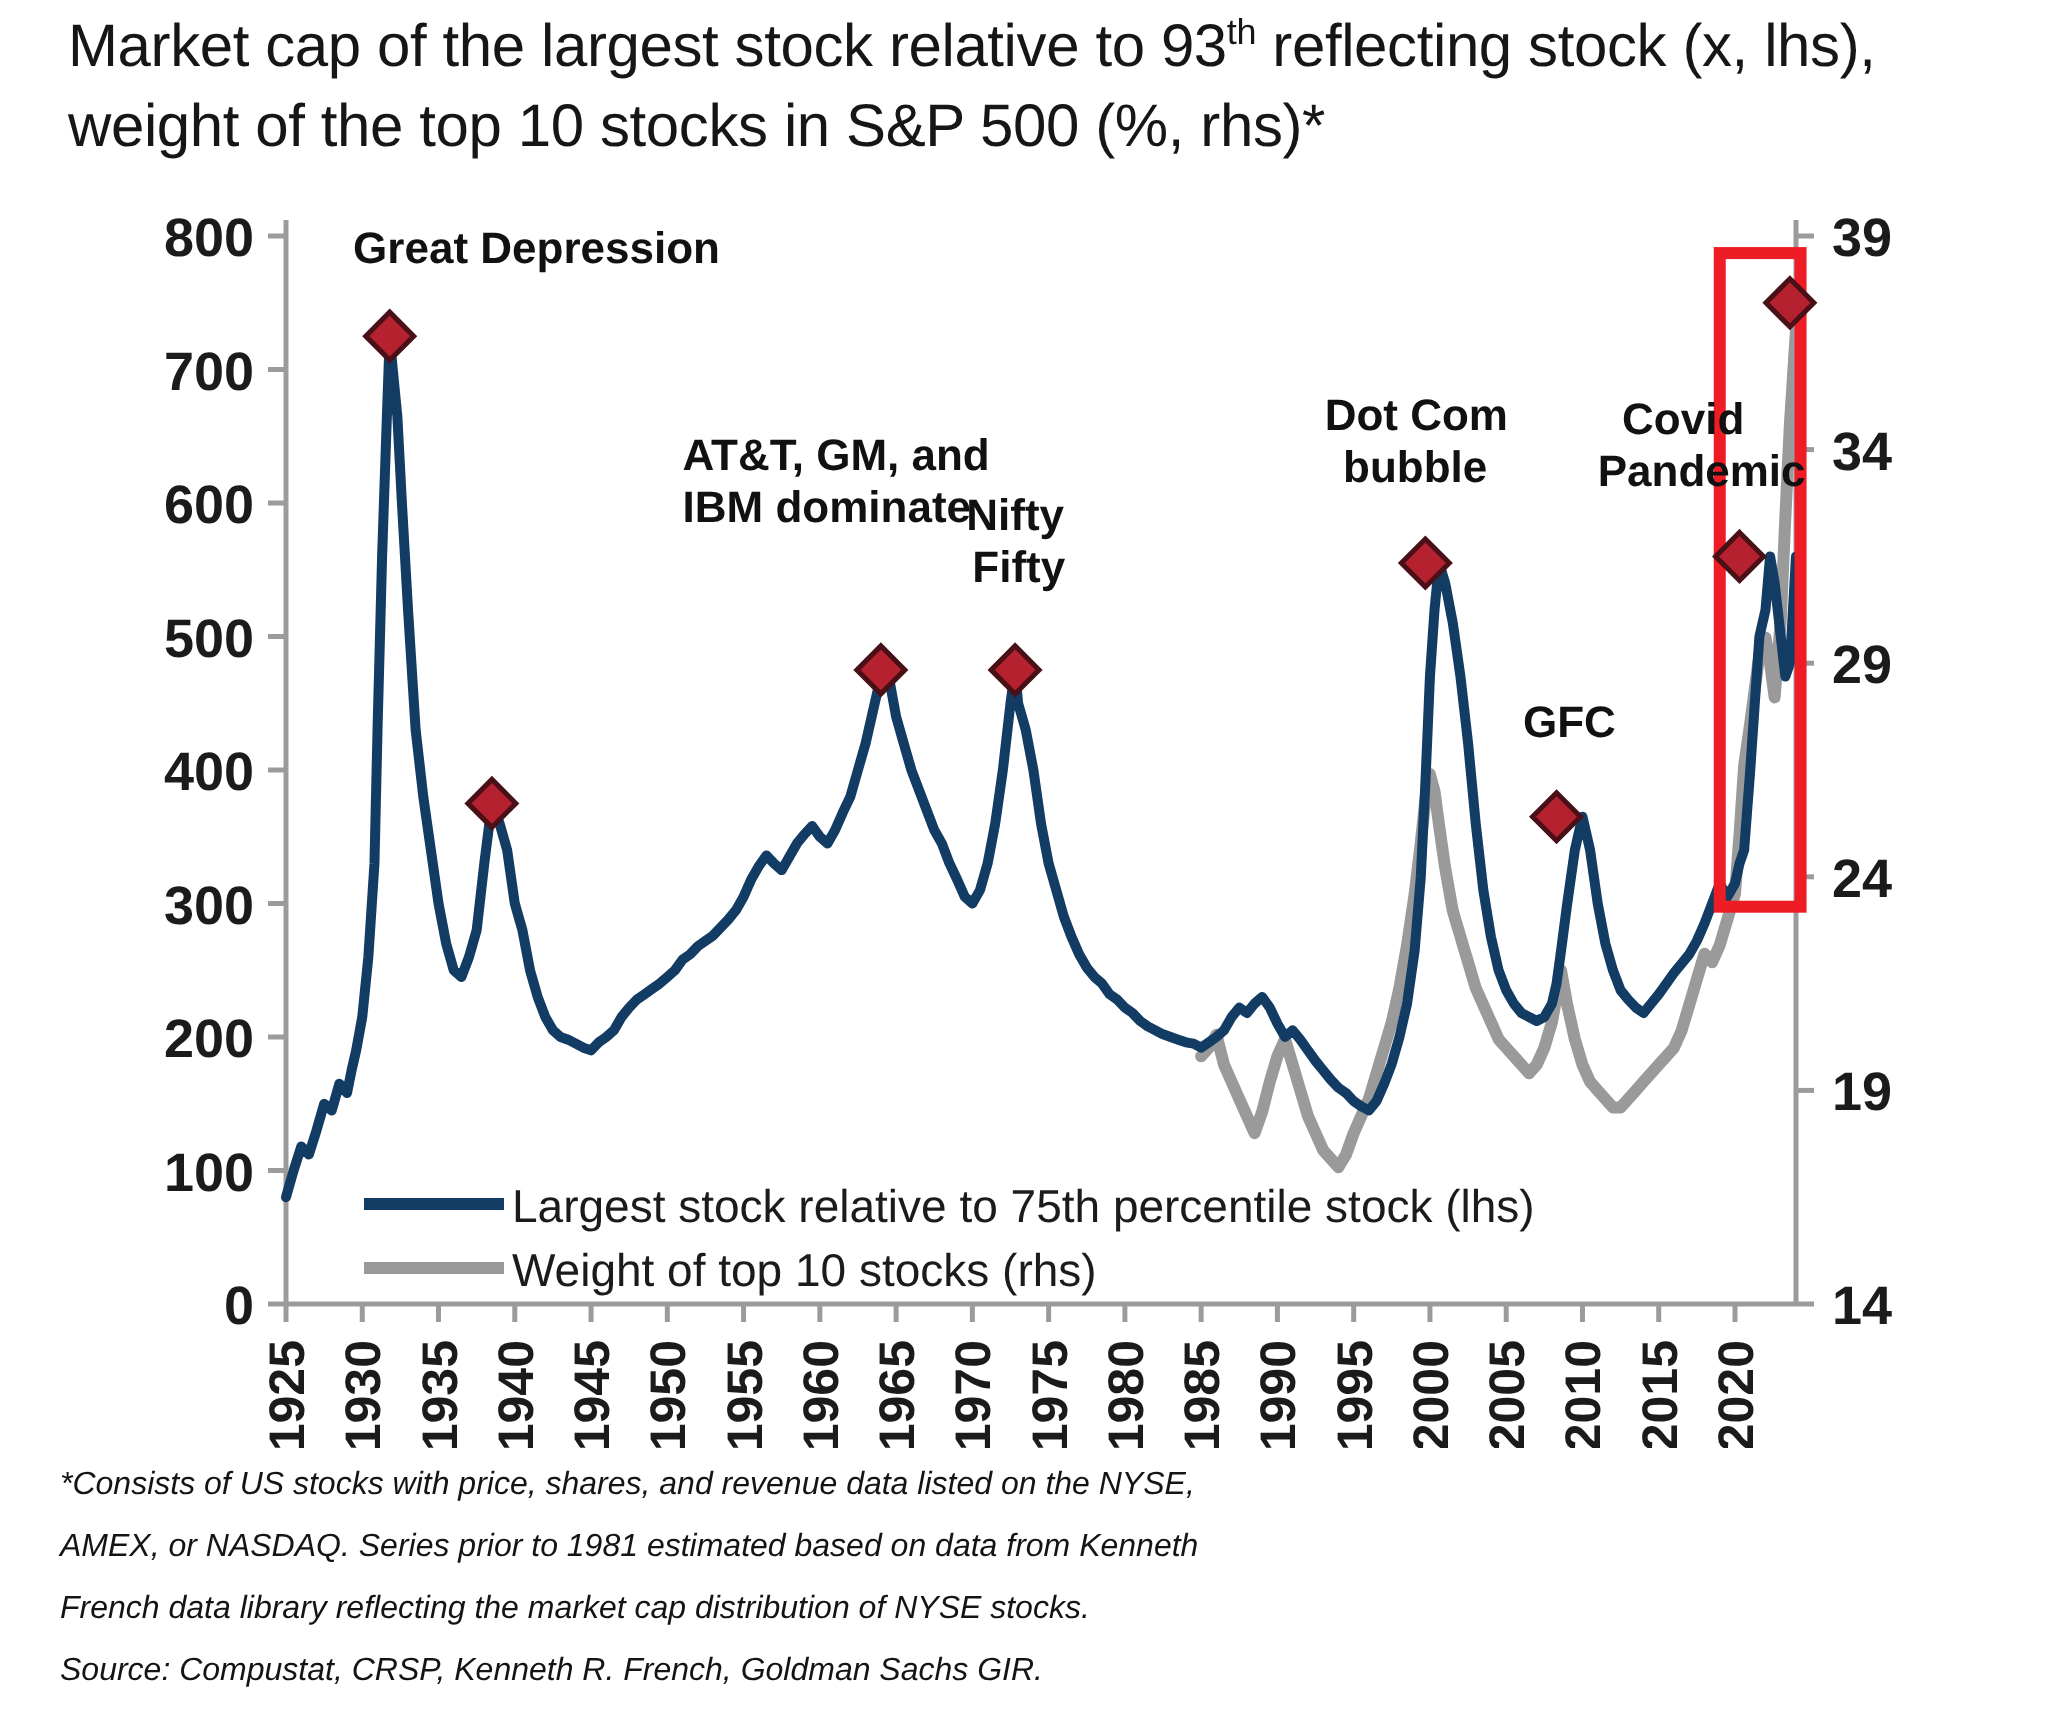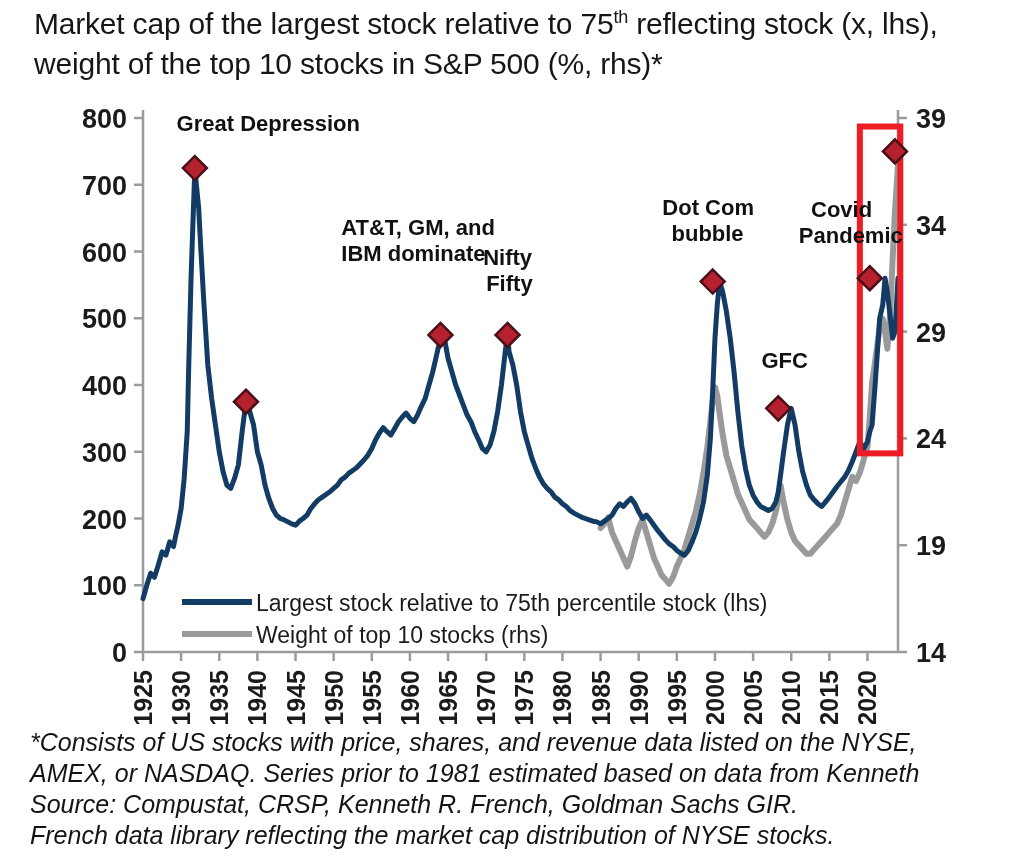--- a/index.html
+++ b/index.html
@@ -47,31 +47,31 @@
   .legend-lab{
     font-family:"Liberation Sans", sans-serif;
     font-size:23px;
     fill:#1b1b1b;
   }
   #footnote{
     position:absolute;
     left:30px; top:727px; width:985px;
     font-family:"Liberation Sans", sans-serif;
     font-style:italic;
-    font-size:25px;
+    font-size:16px;
     line-height:31px;
     color:#141414;
   }
   .fn-line{display:block;white-space:nowrap;}
 </style>
 </head>
 <body>
 
 <div id="title">
-  <span><span>Market cap of the largest stock relative to 75</span><sup>th</sup><span> reflecting stock</span></span>
+  <span><span>Market cap of the largest stock relative to 93</span><sup>th</sup><span> reflecting stock</span></span>
   <span>(x, lhs), weight of the top 10 stocks in S&amp;P 500 (%, rhs)*</span>
 </div>
 
 <div id="chart-area">
   <svg id="svg" width="1024" height="620">
       <line x1="143" y1="6" x2="143" y2="548" stroke="#9b9b9b" stroke-width="2.5"></line>
       <line x1="143" y1="548" x2="898" y2="548" stroke="#9b9b9b" stroke-width="2.5"></line>
       <line x1="898" y1="6" x2="898" y2="548" stroke="#9b9b9b" stroke-width="2.5"></line>
       <line x1="134" y1="548" x2="143" y2="548" stroke="#9b9b9b" stroke-width="2.5"></line>
       <text x="127" y="558" text-anchor="end" class="axis-num">0</text>
@@ -181,15 +181,15 @@
         <text x="256" y="507" class="legend-lab">Largest stock relative to 75th percentile stock (lhs)</text>
         <line x1="182" y1="530" x2="252" y2="530" stroke="#9a9a9a" stroke-width="6"></line>
         <text x="256" y="539" class="legend-lab">Weight of top 10 stocks (rhs)</text>
       </g>
     </svg>
 </div>
 
 <div id="footnote">
   <span class="fn-line">*Consists of US stocks with price, shares, and revenue data listed on the NYSE,</span>
   <span class="fn-line">AMEX, or NASDAQ. Series prior to 1981 estimated based on data from Kenneth</span>
+  <span class="fn-line">French data library reflecting the market cap distribution of NYSE stocks.</span>
   <span class="fn-line">Source: Compustat, CRSP, Kenneth R. French, Goldman Sachs GIR.</span>
-  <span class="fn-line">French data library reflecting the market cap distribution of NYSE stocks.</span>
 </div>
 
 </body></html>

